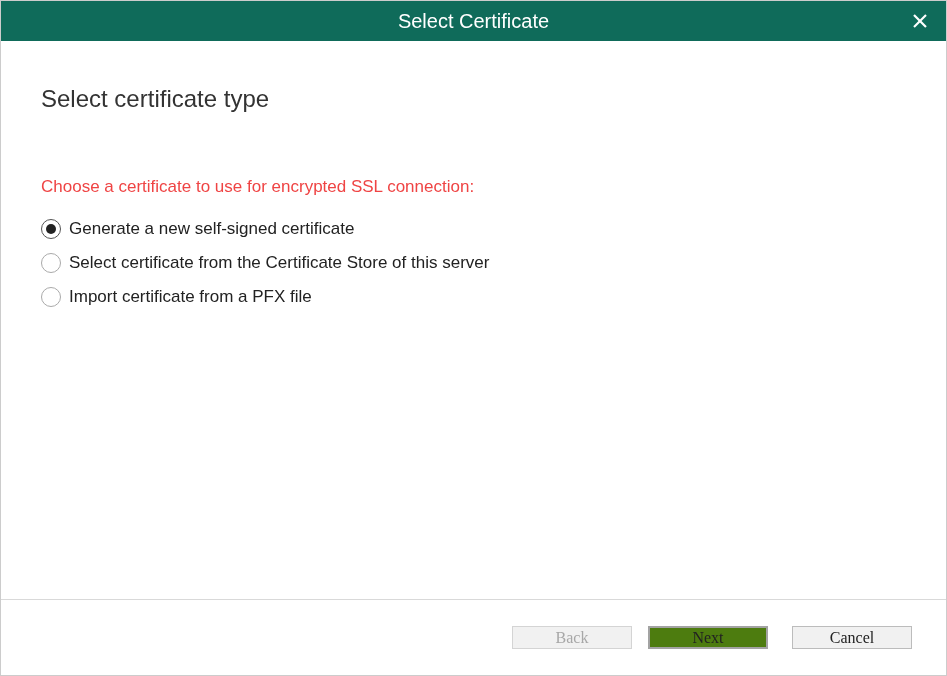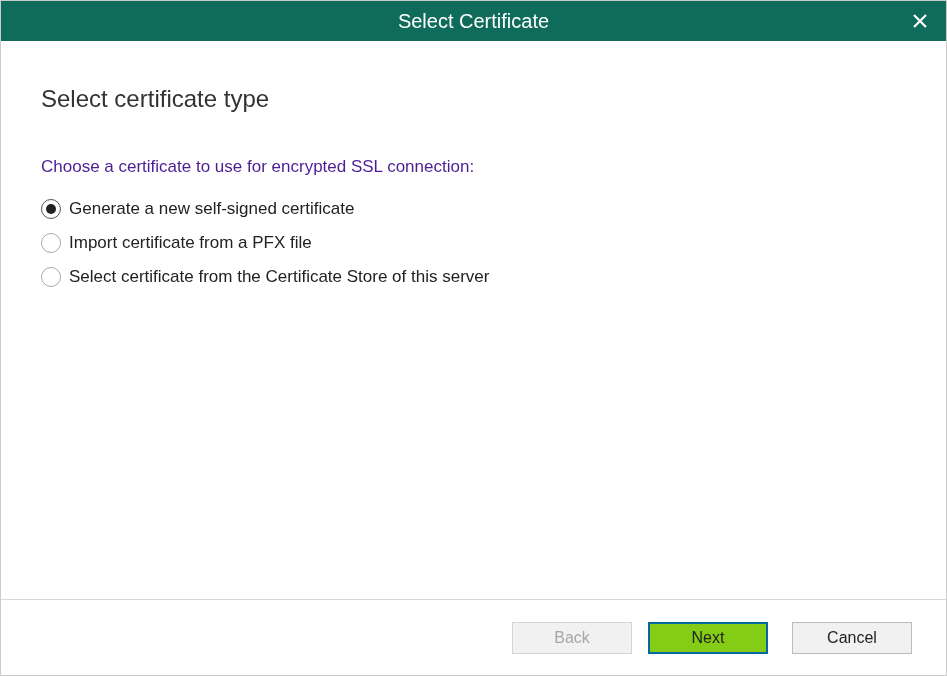--- a/index.html
+++ b/index.html
@@ -40,25 +40,25 @@
     }
     .titlebar .close svg { stroke: #fff; stroke-width: 2.2; }
     .content {
       padding: 44px 40px 0 40px;
       height: calc(100% - 40px - 76px);
     }
     .heading {
       font-size: 24px;
       font-weight: 400;
       color: #333;
-      margin-bottom: 44px;
+      margin-bottom: 64px;
     }
     .instruction {
       font-size: 17px;
-      color: #4c1d95;
+      color: #ef4444;
       margin-bottom: 22px;
     }
     .radio-group { display: flex; flex-direction: column; gap: 14px; }
     .radio-item {
       display: flex;
       align-items: center;
       gap: 8px;
       cursor: pointer;
       font-size: 17px;
       color: #222;
@@ -87,37 +87,37 @@
       border-top: 1px solid #d9d9d9;
       display: flex;
       align-items: center;
       justify-content: flex-end;
       padding-right: 34px;
       gap: 16px;
       background: #fff;
     }
     .btn {
       min-width: 120px;
-      height: 32px;
+      height: 23px;
       font-size: 16px;
-      font-family: Liberation Sans, sans-serif;
+      font-family: Liberation Serif, serif;
       background: #f1f1f1;
       border: 1px solid #bcbcbc;
       cursor: pointer;
       color: #222;
     }
     .btn.disabled {
       color: #a7a7a7;
       background: #f1f1f1;
       border-color: #d4d4d4;
       cursor: default;
     }
     .btn.primary {
-      background: #84cc16;
-      border: 2px solid #0369a1;
+      background: #4d7c0f;
+      border: 2px solid #a3a3a3;
     }
     .btn.cancel-gap { margin-left: 8px; }
     .dialog-wrap { position: relative; width: 100%; height: 100%; }
   </style>
 </head>
 <body>
 
 <div class="dialog-wrap">
 
   <div class="titlebar">
@@ -138,26 +138,26 @@
 
       <label class="radio-item">
         <span class="radio-circle">
             <span class="dot"></span>
           </span>
         <span>Generate a new self-signed certificate</span>
       </label>
 
       <label class="radio-item">
         <span class="radio-circle unselected"></span>
-        <span>Import certificate from a PFX file</span>
+        <span>Select certificate from the Certificate Store of this server</span>
       </label>
 
       <label class="radio-item">
         <span class="radio-circle unselected"></span>
-        <span>Select certificate from the Certificate Store of this server</span>
+        <span>Import certificate from a PFX file</span>
       </label>
 
     </div>
   </div>
 
   <div class="footer">
     <button class="btn disabled" disabled="">Back</button>
     <button class="btn primary">Next</button>
     <button class="btn cancel-gap">Cancel</button>
   </div>

